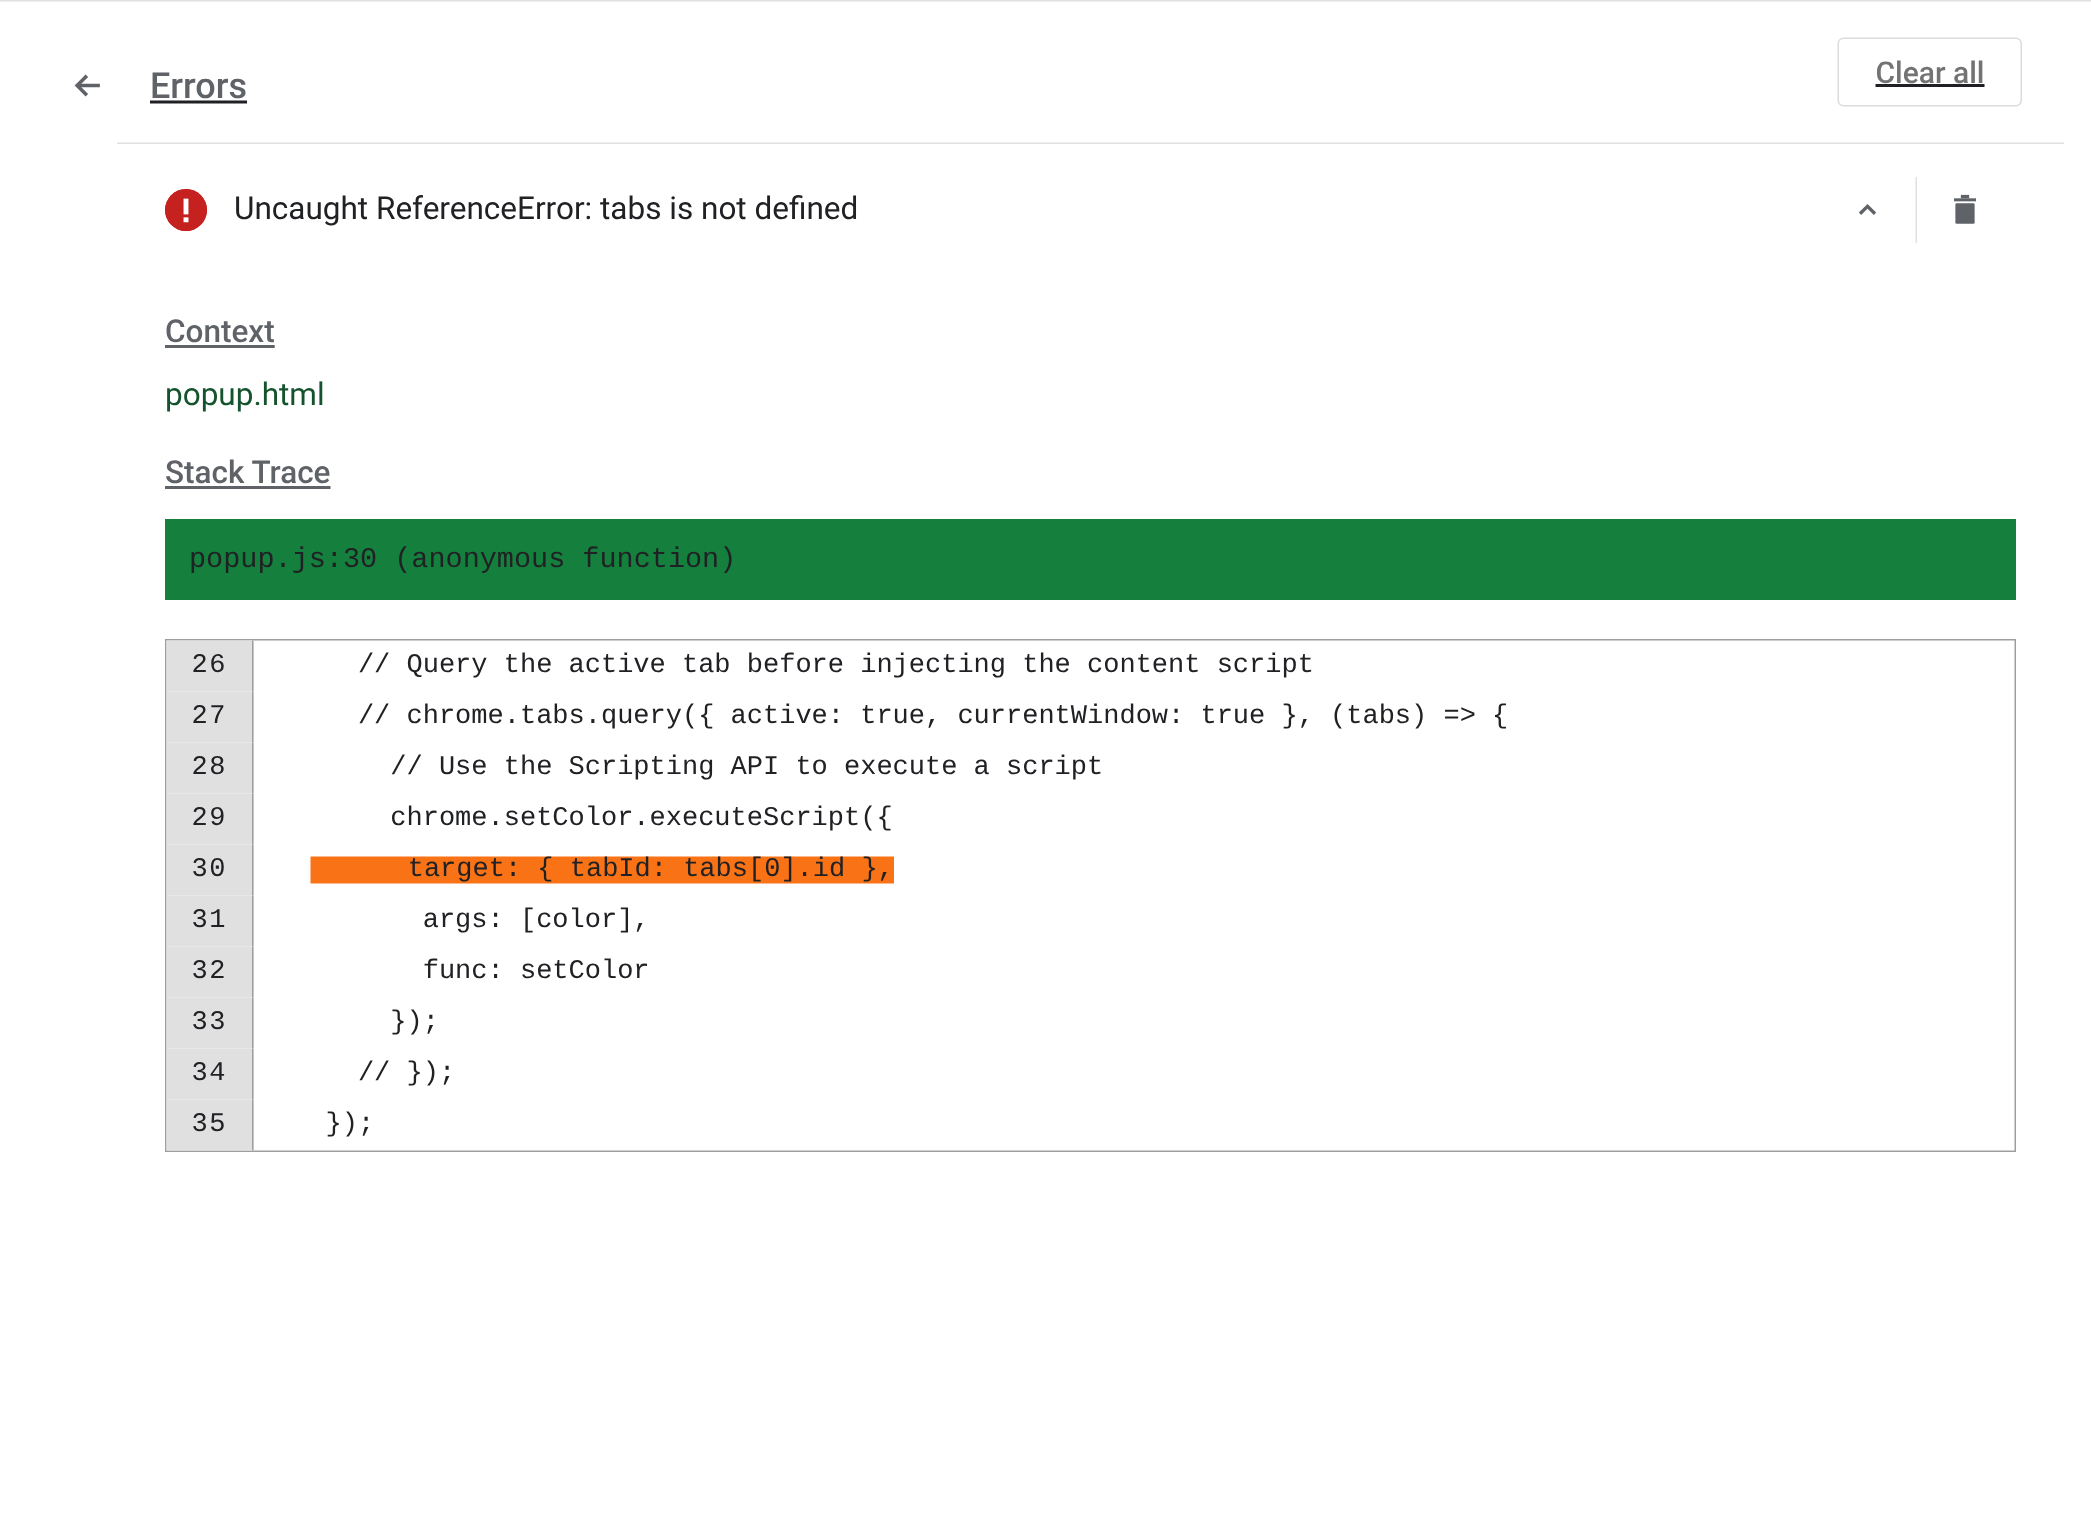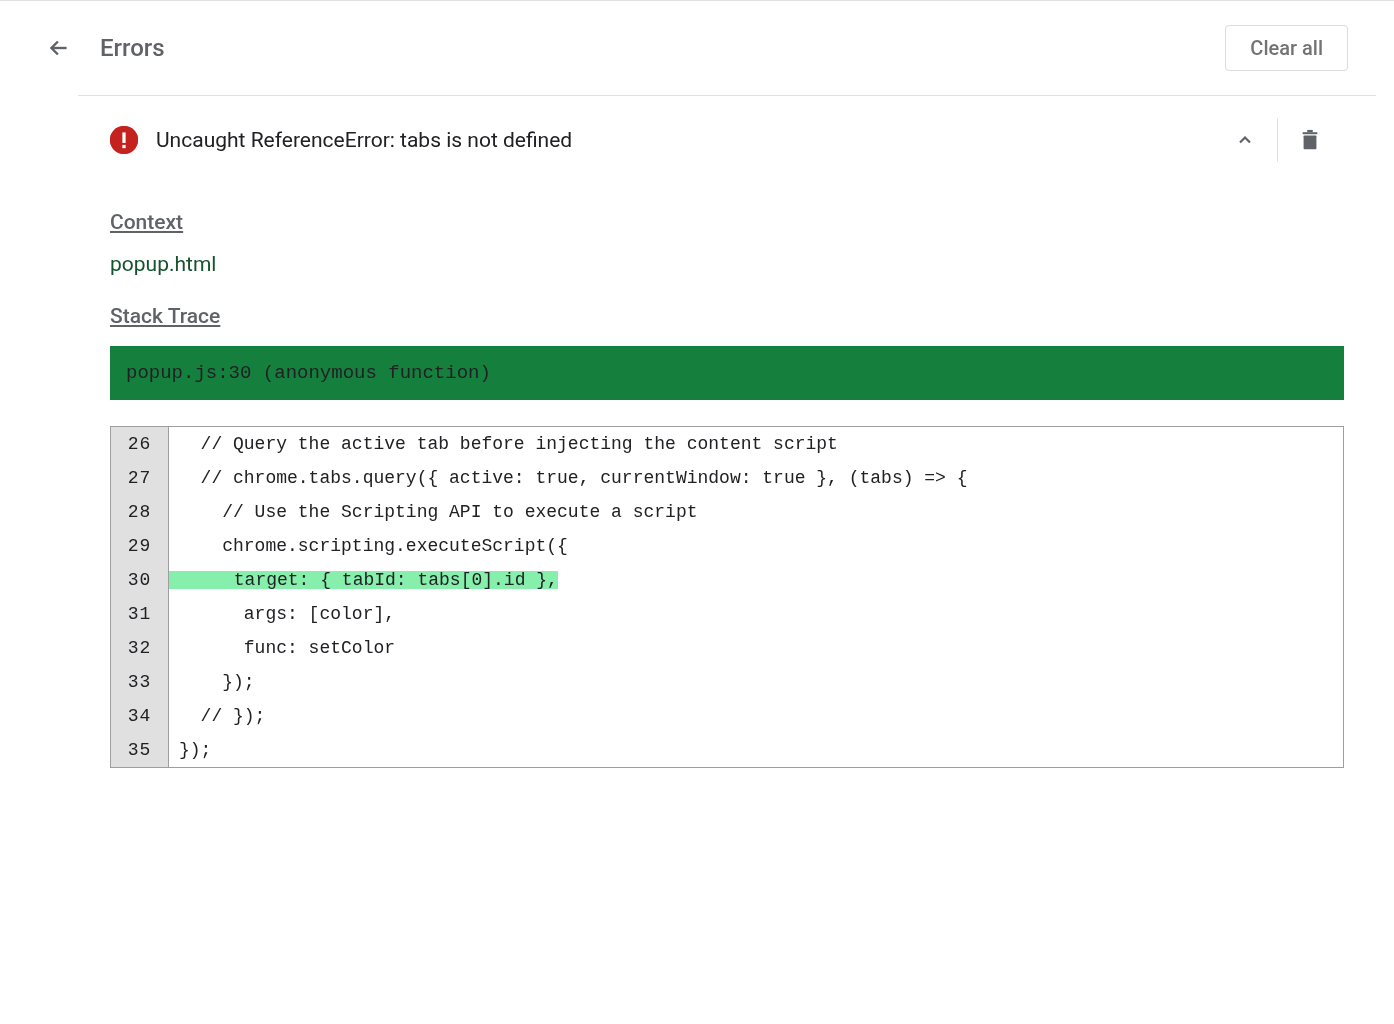--- a/index.html
+++ b/index.html
@@ -9,23 +9,24 @@
     color: #202124;
     font-size: 16px;
   }
   .page {
     border-top: 1px solid #e0e0e0;
     margin: 0;
     padding: 0 18px;
   }
   .header-bar {
     display: flex;
-    align-items: center;
+    align-items: flex-end;
     justify-content: space-between;
     padding: 24px 28px 24px 28px;
+    text-decoration: underline;
   }
   .header-left {
     display: flex;
     align-items: center;
     gap: 28px;
   }
   .back-arrow {
     width: 26px;
     height: 26px;
     color: #5f6368;
@@ -125,20 +126,21 @@
   }
   .code-block {
     border: 1px solid #9e9e9e;
     font-family: "Courier New", Courier, monospace;
     font-size: 18px;
     line-height: 1.0;
   }
   .code-row {
     display: flex;
     align-items: stretch;
+    gap: 38px;
   }
   .lineno {
     width: 58px;
     flex: 0 0 58px;
     background: #e0e0e0;
     border-right: 1px solid #9e9e9e;
     text-align: center;
     padding: 8px 0;
     color: #202124;
     letter-spacing: 1px;
@@ -146,21 +148,21 @@
   .codeline {
     padding: 8px 10px;
     white-space: pre;
     flex: 1 1 auto;
     color: #202124;
   }
   .codeline.highlight {
     padding-left: 0;
   }
   .highlight-inner {
-    background: #86efac;
+    background: #f97316;
     display: inline-block;
     padding: 0 0;
   }
   svg { display: block; }
 </style>
 </head>
 <body>
 
 <div class="page">
 
@@ -221,21 +223,21 @@
         <div class="code-row">
           <div class="lineno">27</div>
           <div class="codeline">  // chrome.tabs.query({ active: true, currentWindow: true }, (tabs) =&gt; {</div>
         </div>
         <div class="code-row">
           <div class="lineno">28</div>
           <div class="codeline">    // Use the Scripting API to execute a script</div>
         </div>
         <div class="code-row">
           <div class="lineno">29</div>
-          <div class="codeline">    chrome.scripting.executeScript({</div>
+          <div class="codeline">    chrome.setColor.executeScript({</div>
         </div>
         <div class="code-row">
           <div class="lineno">30</div>
           <div class="codeline highlight"><span class="highlight-inner">      target: { tabId: tabs[0].id },</span></div>
         </div>
         <div class="code-row">
           <div class="lineno">31</div>
           <div class="codeline">      args: [color],</div>
         </div>
         <div class="code-row">

